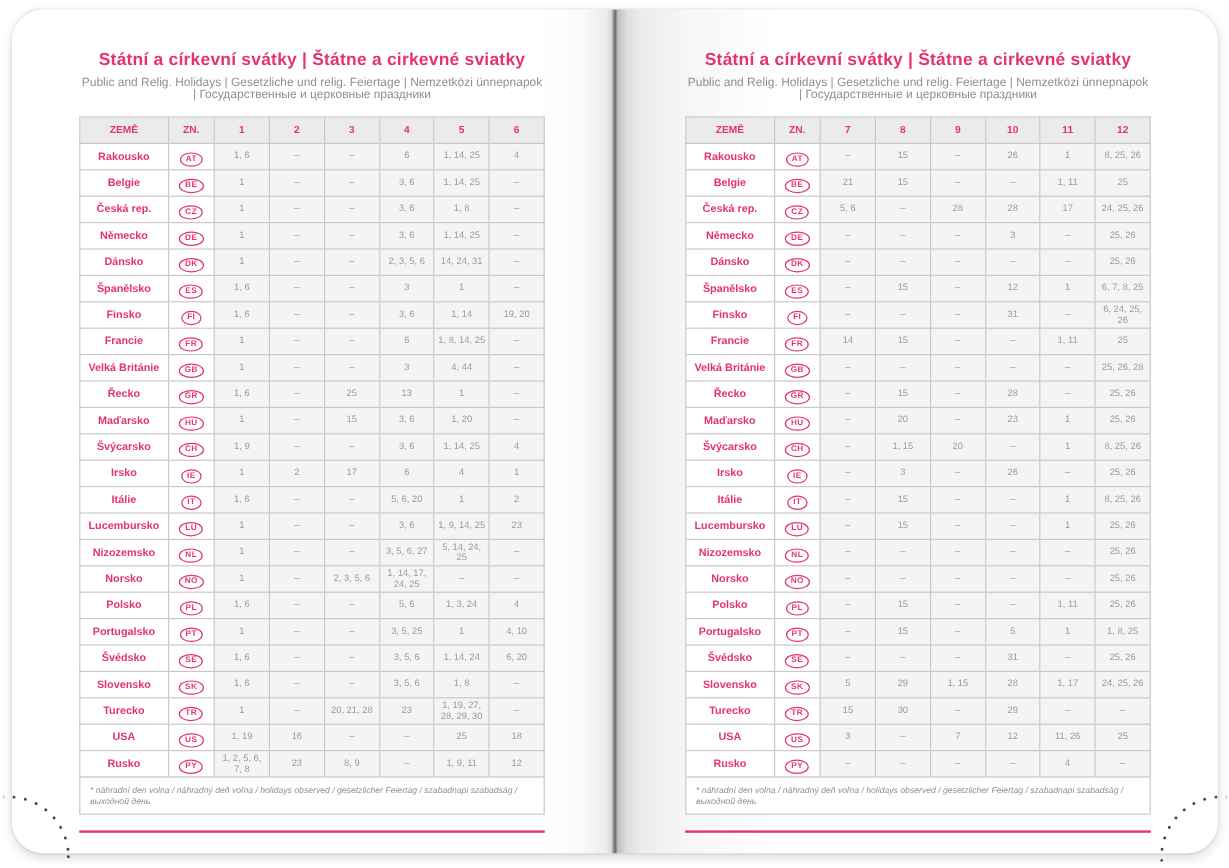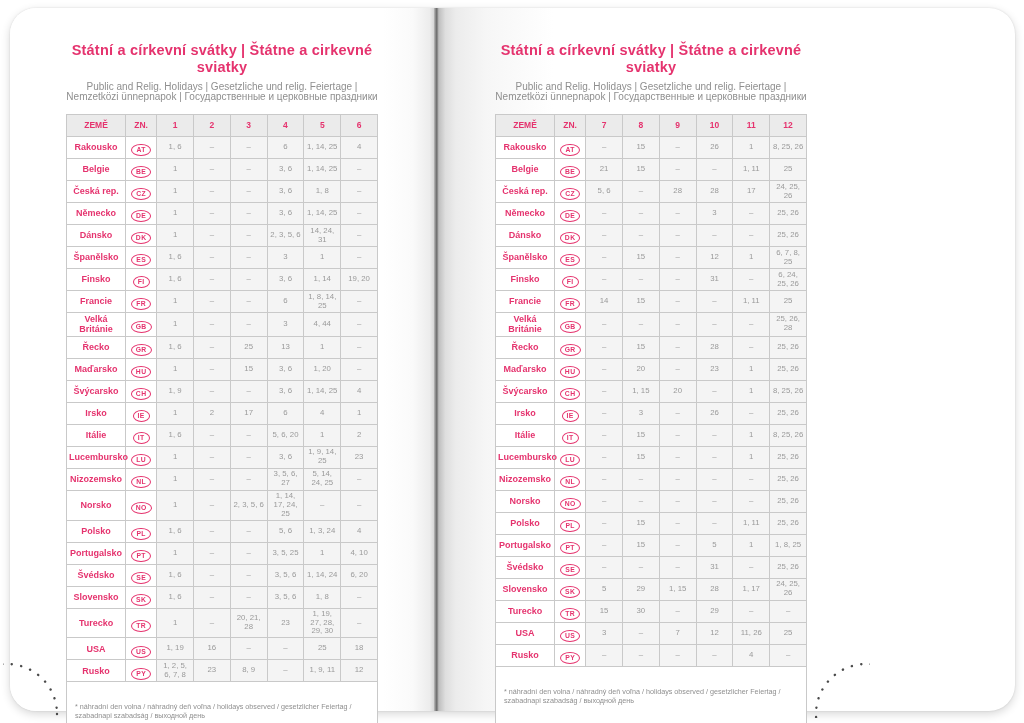--- a/index.html
+++ b/index.html
@@ -1,41 +1,41 @@
 <!DOCTYPE html>
 <html style="--accent: #e5336e;"><head>
 <meta charset="utf-8">
 <style>
   html,body{margin:0;padding:0;background:#ffffff;}
   .stage{position:relative;width:1024px;height:723px;background:#ffffff;overflow:hidden;
          font-family:"Liberation Sans",sans-serif;}
   .book{position:absolute;left:10px;top:8px;width:1005px;height:703px;display:flex;
         border-radius:26px;box-shadow:0 3px 10px rgba(0,0,0,.16), 0 0 2px rgba(0,0,0,.12);}
-  .page{position:relative;width:424px;height:703px;background:#fff;}
+  .page{position:relative;width:500px;height:703px;background:#fff;}
   .page-left{border-radius:26px 0 0 26px;
      background:linear-gradient(to right,#ffffff 88%,#fafafa 95%,#ececec 99%,#d6d6d6 100%);}
   .spine{width:5px;height:703px;background:linear-gradient(to right,#bdbdbd,#7d7d7d 40%,#6b6b6b 55%,#c7c7c7);}
   .page-right{border-radius:0 26px 26px 0;
      background:linear-gradient(to right,#bfbfbf 0%,#dedede 1.5%,#ececec 4%,#f6f6f6 11%,#ffffff 27%);}
   .content{position:relative;padding:34px 56px 0 56px;}
   .title{margin:0;text-align:center;font-size:14.5px;line-height:17px;font-weight:bold;
          color:var(--accent);letter-spacing:.2px;}
   .subtitle{margin:6px 0 12px 0;text-align:center;font-size:10px;line-height:10px;color:#8f8f8f;}
   table.holidays{width:100%;border-collapse:collapse;table-layout:fixed;border-radius:28px;}
   table.holidays th,table.holidays td{border:1px solid #c9c9c9;height:19px;padding:1px 2px;
          text-align:center;vertical-align:middle;line-height:1.15;}
   table.holidays th{background:#ebebeb;color:var(--accent);font-size:8.5px;font-weight:bold;}
   th.col-country,td.cell-country{text-align:left;padding-left:7px;}
   td.cell-country{background:#ffffff;color:var(--accent);font-weight:bold;font-size:9px;}
   td.cell-code{background:#ffffff;}
   .badge{display:inline-block;border:1px solid var(--accent);color:var(--accent);
          border-radius:50%;font-size:6.8px;font-weight:bold;padding:1px 4px;letter-spacing:.4px;}
   td.cell-days{background:#f4f4f4;color:#9a9a9a;font-size:7.8px;}
   .footnote{margin-top:-1px;border:1px solid #c9c9c9;background:#ffffff;color:#8f8f8f;
-         font-size:7.2px;line-height:9px;padding:20px 8px;}
+         font-size:7.2px;line-height:9px;padding:6px 8px;font-style:italic;}
   .rule{margin-top:13px;height:2px;background:var(--accent);}
   .arc{position:absolute;width:72px;height:72px;pointer-events:none;}
   .arc-left{left:-7px;bottom:-7px;}
   .arc-right{right:-7px;bottom:-7px;}
 </style>
 </head>
 <body>
 
 <div class="stage">
   <div class="book">

